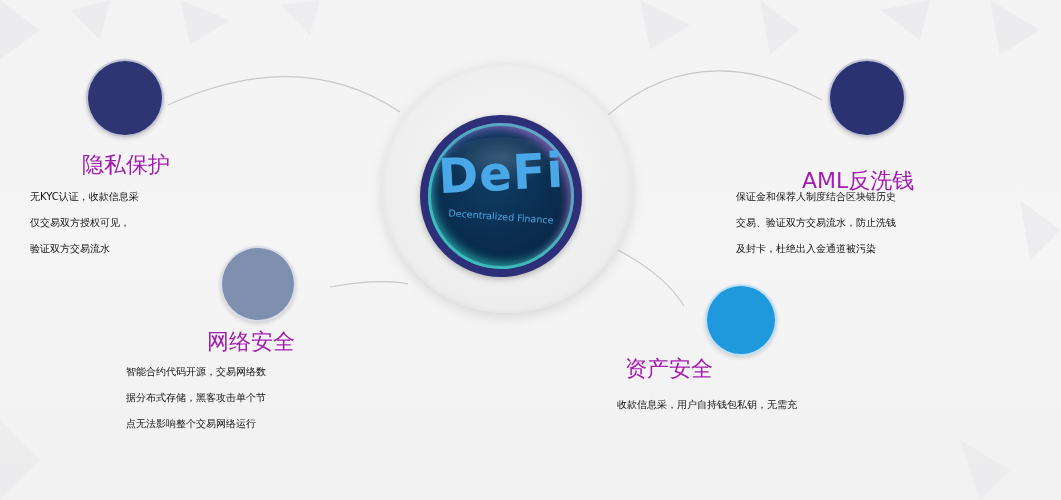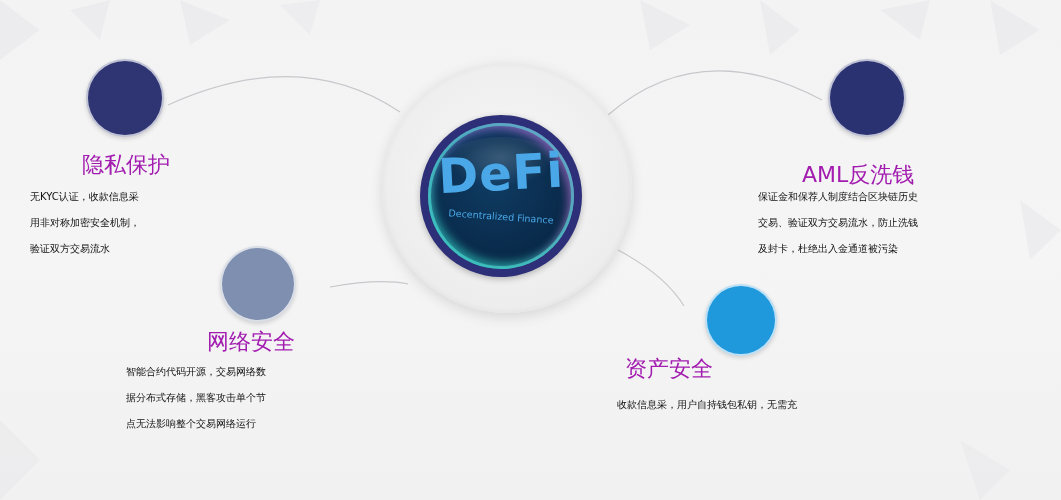--- a/index.html
+++ b/index.html
@@ -88,35 +88,35 @@
 <div class="hub-core">
   <div class="hub-shine"></div>
   <div class="hub-title">DeFi</div>
   <div class="hub-sub">Decentralized Finance</div>
 </div>
 
 <div class="dot" style="left:86px;top:59px;width:74px;height:74px;background:#2e3572;"></div>
 <div class="feature-title" style="left:82px;top:150px;">隐私保护</div>
 <div class="feature-desc" style="left:30px;top:184px;">
   <div>无KYC认证，收款信息采</div>
-  <div>用非对称加密安全机制，</div>
+  <div>仅交易双方授权可见，</div>
   <div>验证双方交易流水</div>
 </div>
 
 <div class="dot" style="left:220px;top:246px;width:72px;height:72px;background:#7f8fb0;"></div>
 <div class="feature-title" style="left:207px;top:327px;">网络安全</div>
 <div class="feature-desc" style="left:126px;top:359px;">
   <div>智能合约代码开源，交易网络数</div>
   <div>据分布式存储，黑客攻击单个节</div>
   <div>点无法影响整个交易网络运行</div>
 </div>
 
 <div class="dot" style="left:828px;top:59px;width:74px;height:74px;background:#2b3272;"></div>
-<div class="feature-title" style="left:802px;top:160px;">AML反洗钱</div>
-<div class="feature-desc" style="left:736px;top:184px;margin-left:22px;">
+<div class="feature-title" style="left:802px;top:166px;">AML反洗钱</div>
+<div class="feature-desc" style="left:736px;top:184px;">
   <div>保证金和保荐人制度结合区块链历史</div>
   <div>交易、验证双方交易流水，防止洗钱</div>
   <div>及封卡，杜绝出入金通道被污染</div>
 </div>
 
 <div class="dot" style="left:705px;top:284px;width:68px;height:68px;background:#1f98dc;"></div>
 <div class="feature-title" style="left:625px;top:354px;">资产安全</div>
 <div class="feature-desc" style="left:617px;top:392px;">
   <div>收款信息采，用户自持钱包私钥，无需充</div>
 </div>

